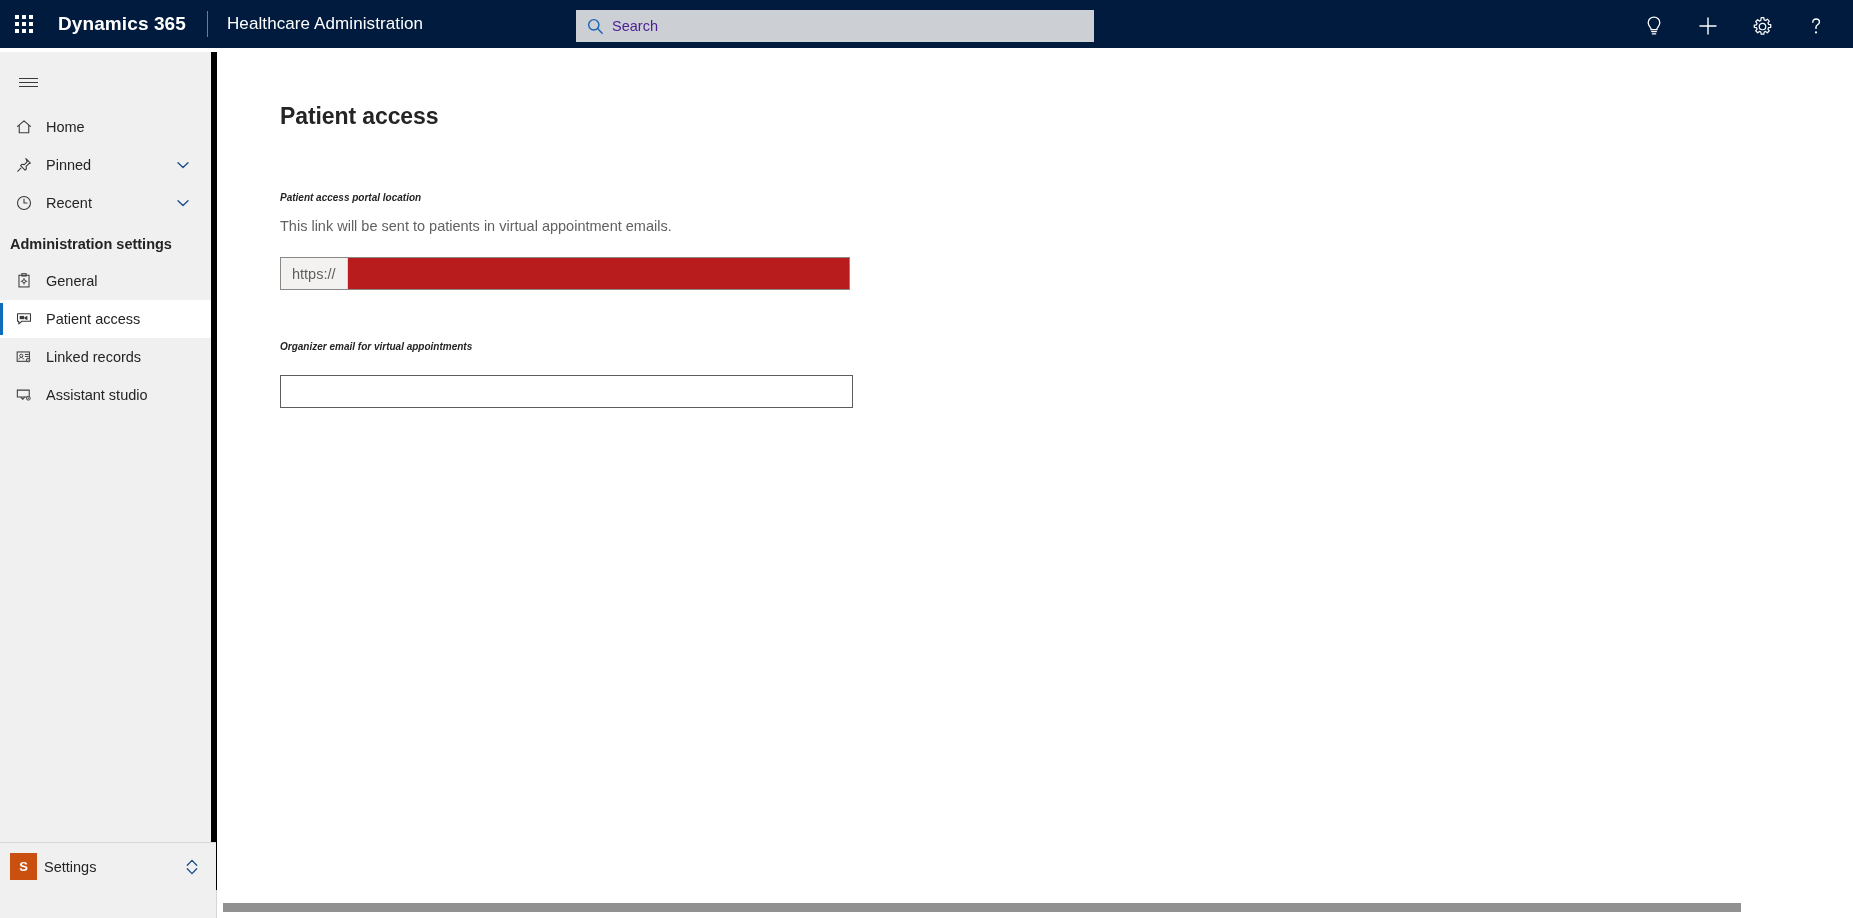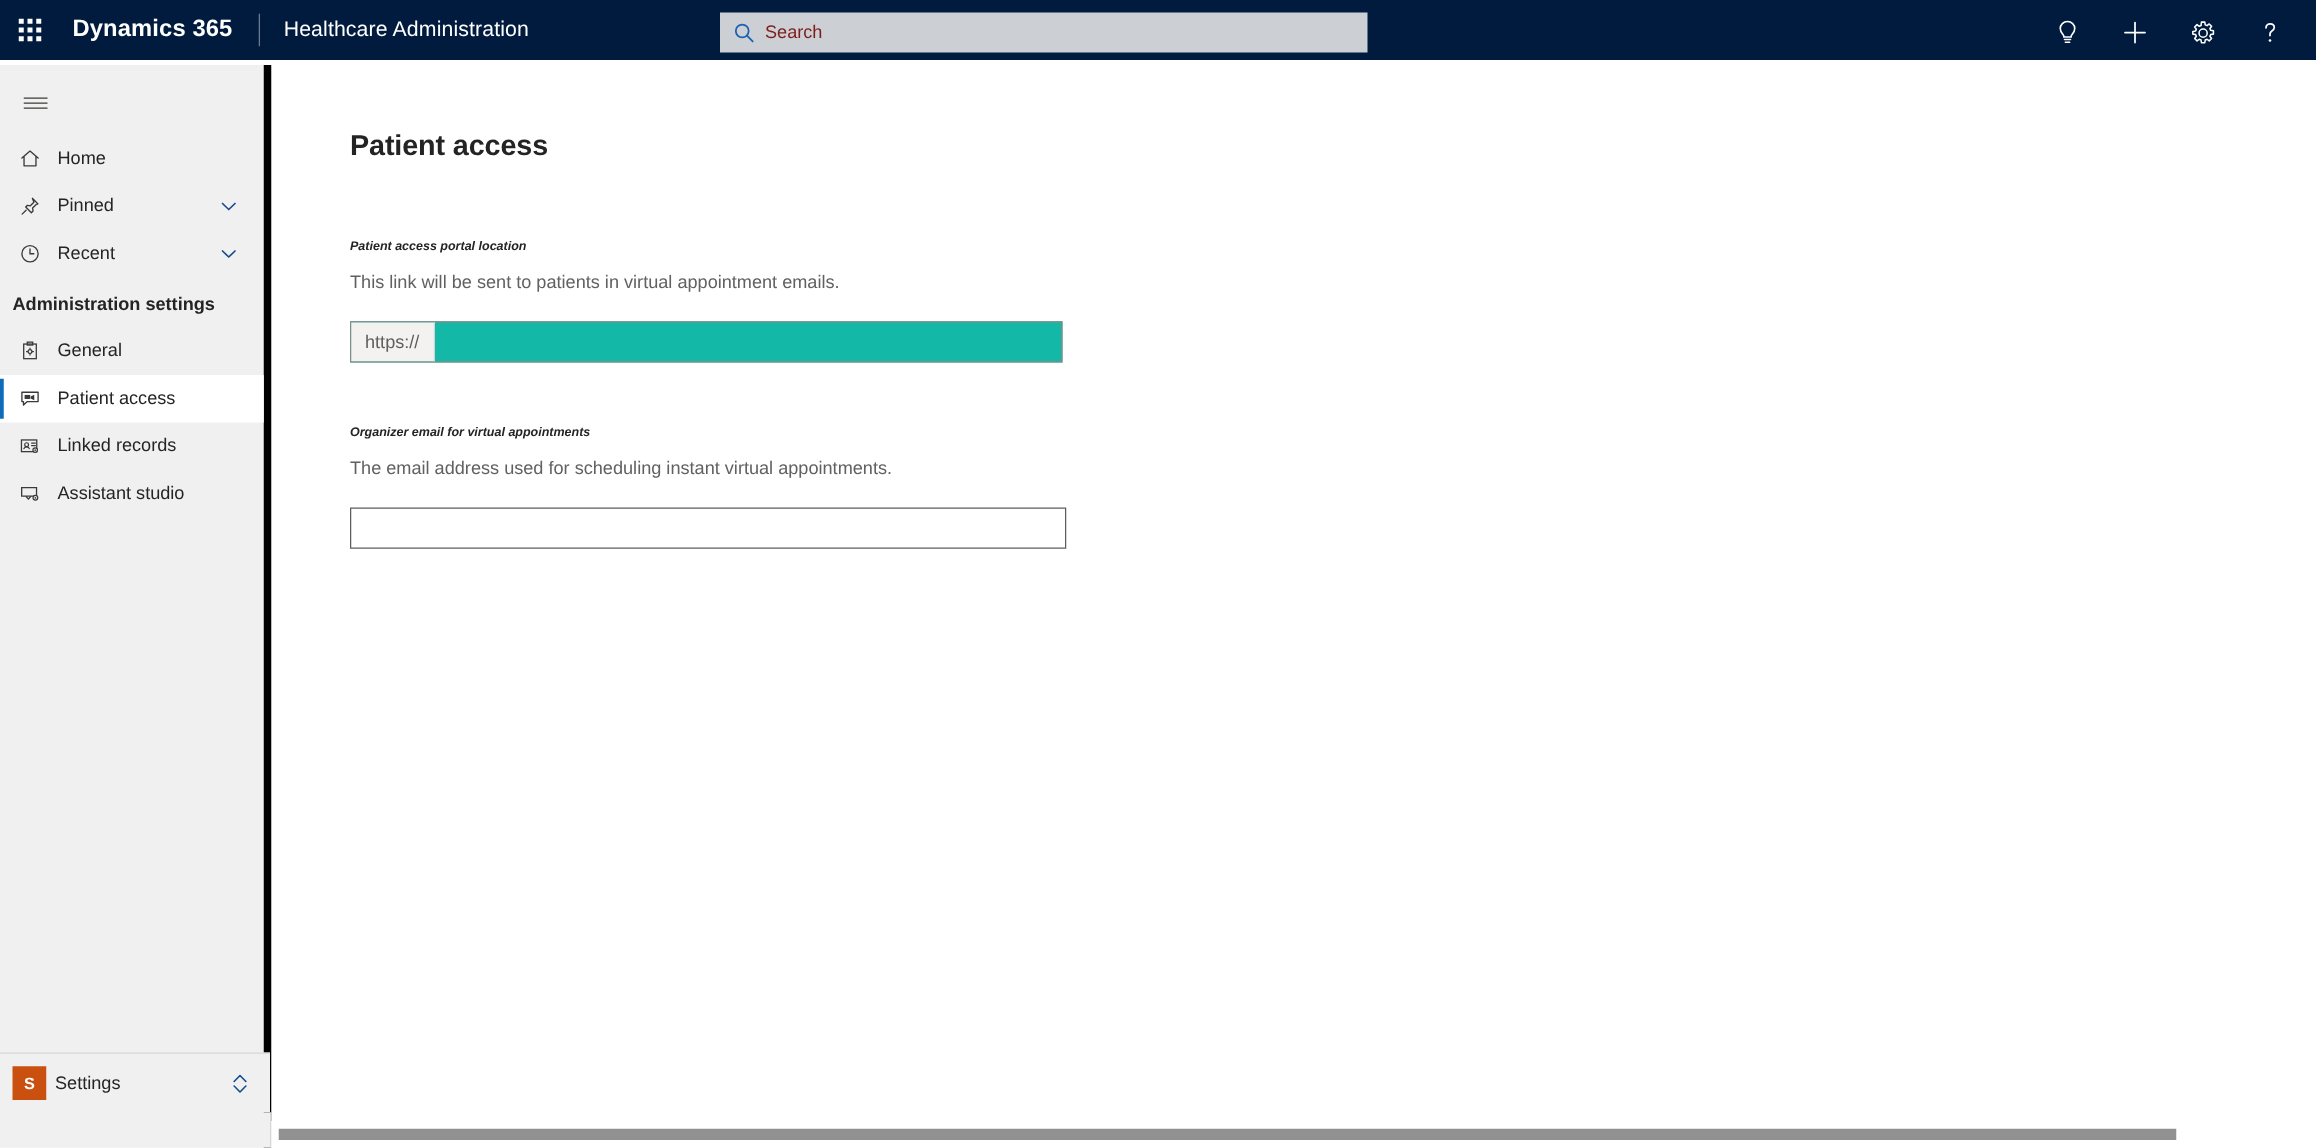--- a/index.html
+++ b/index.html
@@ -49,21 +49,21 @@
   .searchwrap {
     position: absolute; left: 576px; top: 10px;
     width: 518px; height: 32px;
     background: #cccfd3;
     display: flex; align-items: center;
     padding: 0 10px;
     cursor: text;
   }
   .searchwrap .mag { width: 19px; height: 19px; flex: none; margin-right: 7px; }
   .search-placeholder {
-    font-size: 14.5px; color: #7f1d1d; line-height: 1;
+    font-size: 14.5px; color: #4c1d95; line-height: 1;
   }
   .hdr-icons {
     position: absolute; right: 10px; top: 0;
     height: 52px; display: flex; align-items: center;
   }
   .hdr-icon {
     width: 54px; height: 52px;
     display: flex; align-items: center; justify-content: center;
     cursor: pointer;
   }
@@ -178,21 +178,21 @@
   .section-desc {
     font-size: 14.5px; color: #616161;
     margin-top: 15px;
   }
 
   .input-group {
     display: flex; align-items: stretch;
     width: 570px; height: 33px;
     border: 1px solid #8a8886;
     margin-top: 23px;
-    background: #14b8a6;
+    background: #b91c1c;
   }
   .input-addon {
     background: #f3f2f1;
     border-right: 1px solid #d6d6d6;
     display: flex; align-items: center;
     padding: 0 11px;
     font-size: 14.5px; color: #605e5c;
     white-space: nowrap;
   }
   .input-group input {
@@ -429,21 +429,20 @@
     <div class="section-title">Patient access portal location</div>
     <div class="section-desc">This link will be sent to patients in virtual appointment emails.</div>
     <div class="input-group">
       <span class="input-addon">https://</span>
       <input type="text" placeholder="" style="">
     </div>
   </div>
 
   <div class="section" style="margin-top:51px">
     <div class="section-title">Organizer email for virtual appointments</div>
-    <div class="section-desc">The email address used for scheduling instant virtual appointments.</div>
     <input class="plain-input" type="text" placeholder="" style="">
   </div>
 
 </div>
 
 <div class="sb-left-cap"></div>
 <div class="hscroll-track">
   <div class="hscroll-thumb"></div>
 </div>
 

